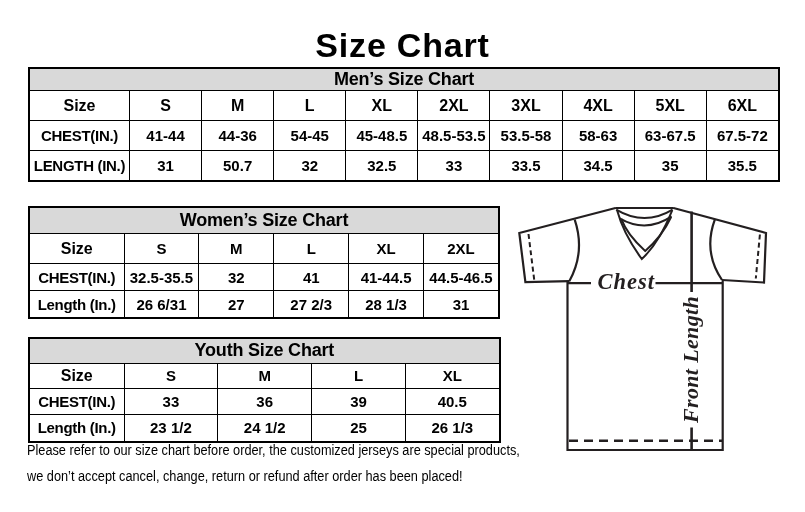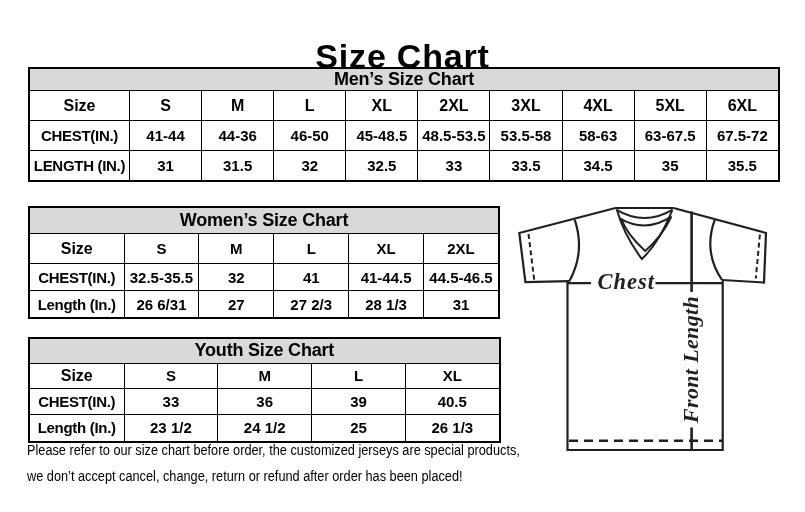--- a/index.html
+++ b/index.html
@@ -8,21 +8,21 @@
   .abs{position:absolute;}
   table{border-collapse:collapse;table-layout:fixed;position:absolute;}
   td{border:1.6px solid #000;text-align:center;vertical-align:middle;
      font-weight:bold;padding:0;overflow:hidden;white-space:nowrap;}
   .hdr{background:#d9d9d9;font-size:18px;letter-spacing:-0.2px;}
   .outer{outline:1px solid #000;}
 </style>
 </head>
 <body>
 
-<div class="abs" style="left:0;top:37px;width:805px;text-align:center;font-size:34px;font-weight:bold;letter-spacing:0.8px;">Size Chart</div>
+<div class="abs" style="left:0;top:26px;width:805px;text-align:center;font-size:34px;font-weight:bold;letter-spacing:0.8px;">Size Chart</div>
 
 <table class="outer" style="left:29px;top:68px;width:749px;">
   <colgroup>
       <col style="width:100px;">
       <col span="9" style="width:72.1px;">
     </colgroup>
   <tbody>
       <tr style="height:16px;">
         <td class="hdr" colspan="10">Men’s Size Chart</td>
       </tr>
@@ -35,32 +35,32 @@
         <td>2XL</td>
         <td>3XL</td>
         <td>4XL</td>
         <td>5XL</td>
         <td>6XL</td>
   </tr>
   <tr style="height:30.4px;font-size:15px;">
     <td style="font-size:15px;letter-spacing:-0.3px;">CHEST(IN.)</td>
         <td>41-44</td>
         <td>44-36</td>
-        <td>46-50</td>
+        <td>54-45</td>
         <td>45-48.5</td>
         <td>48.5-53.5</td>
         <td>53.5-58</td>
         <td>58-63</td>
         <td>63-67.5</td>
         <td>67.5-72</td>
   </tr>
   <tr style="height:30px;font-size:15px;">
     <td style="font-size:15px;letter-spacing:-0.3px;">LENGTH (IN.)</td>
         <td>31</td>
-        <td>31.5</td>
+        <td>50.7</td>
         <td>32</td>
         <td>32.5</td>
         <td>33</td>
         <td>33.5</td>
         <td>34.5</td>
         <td>35</td>
         <td>35.5</td>
   </tr>
 </tbody>
   </table>

